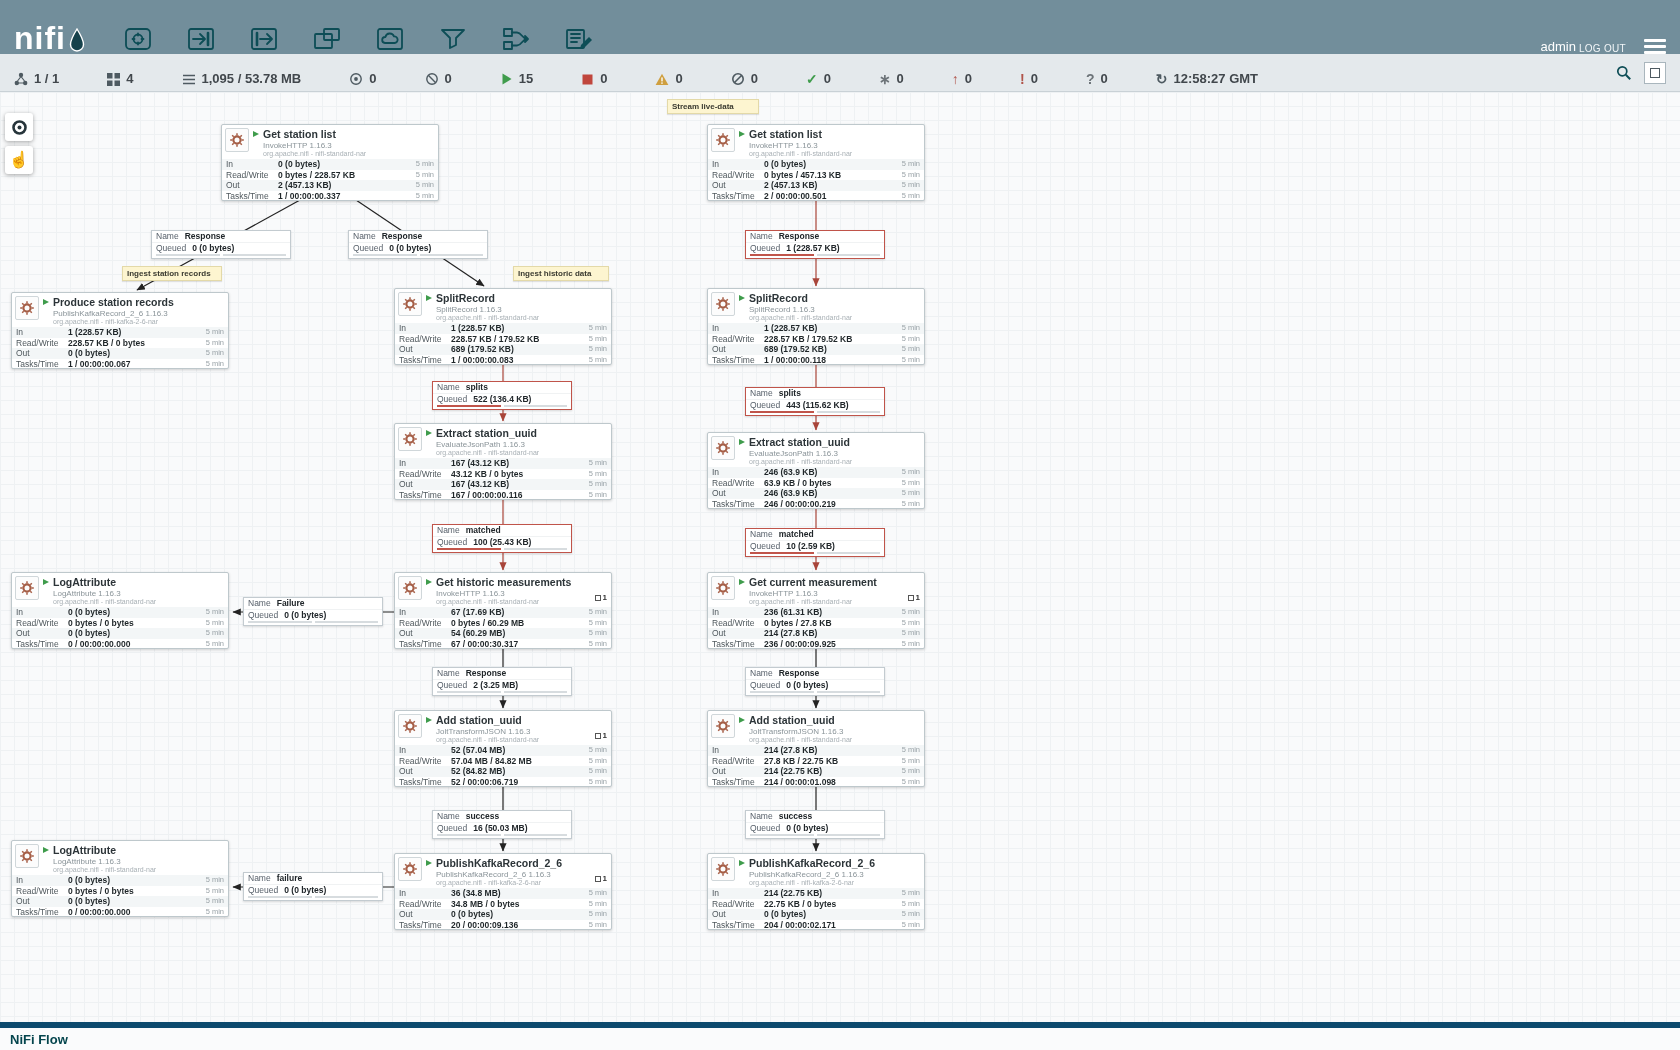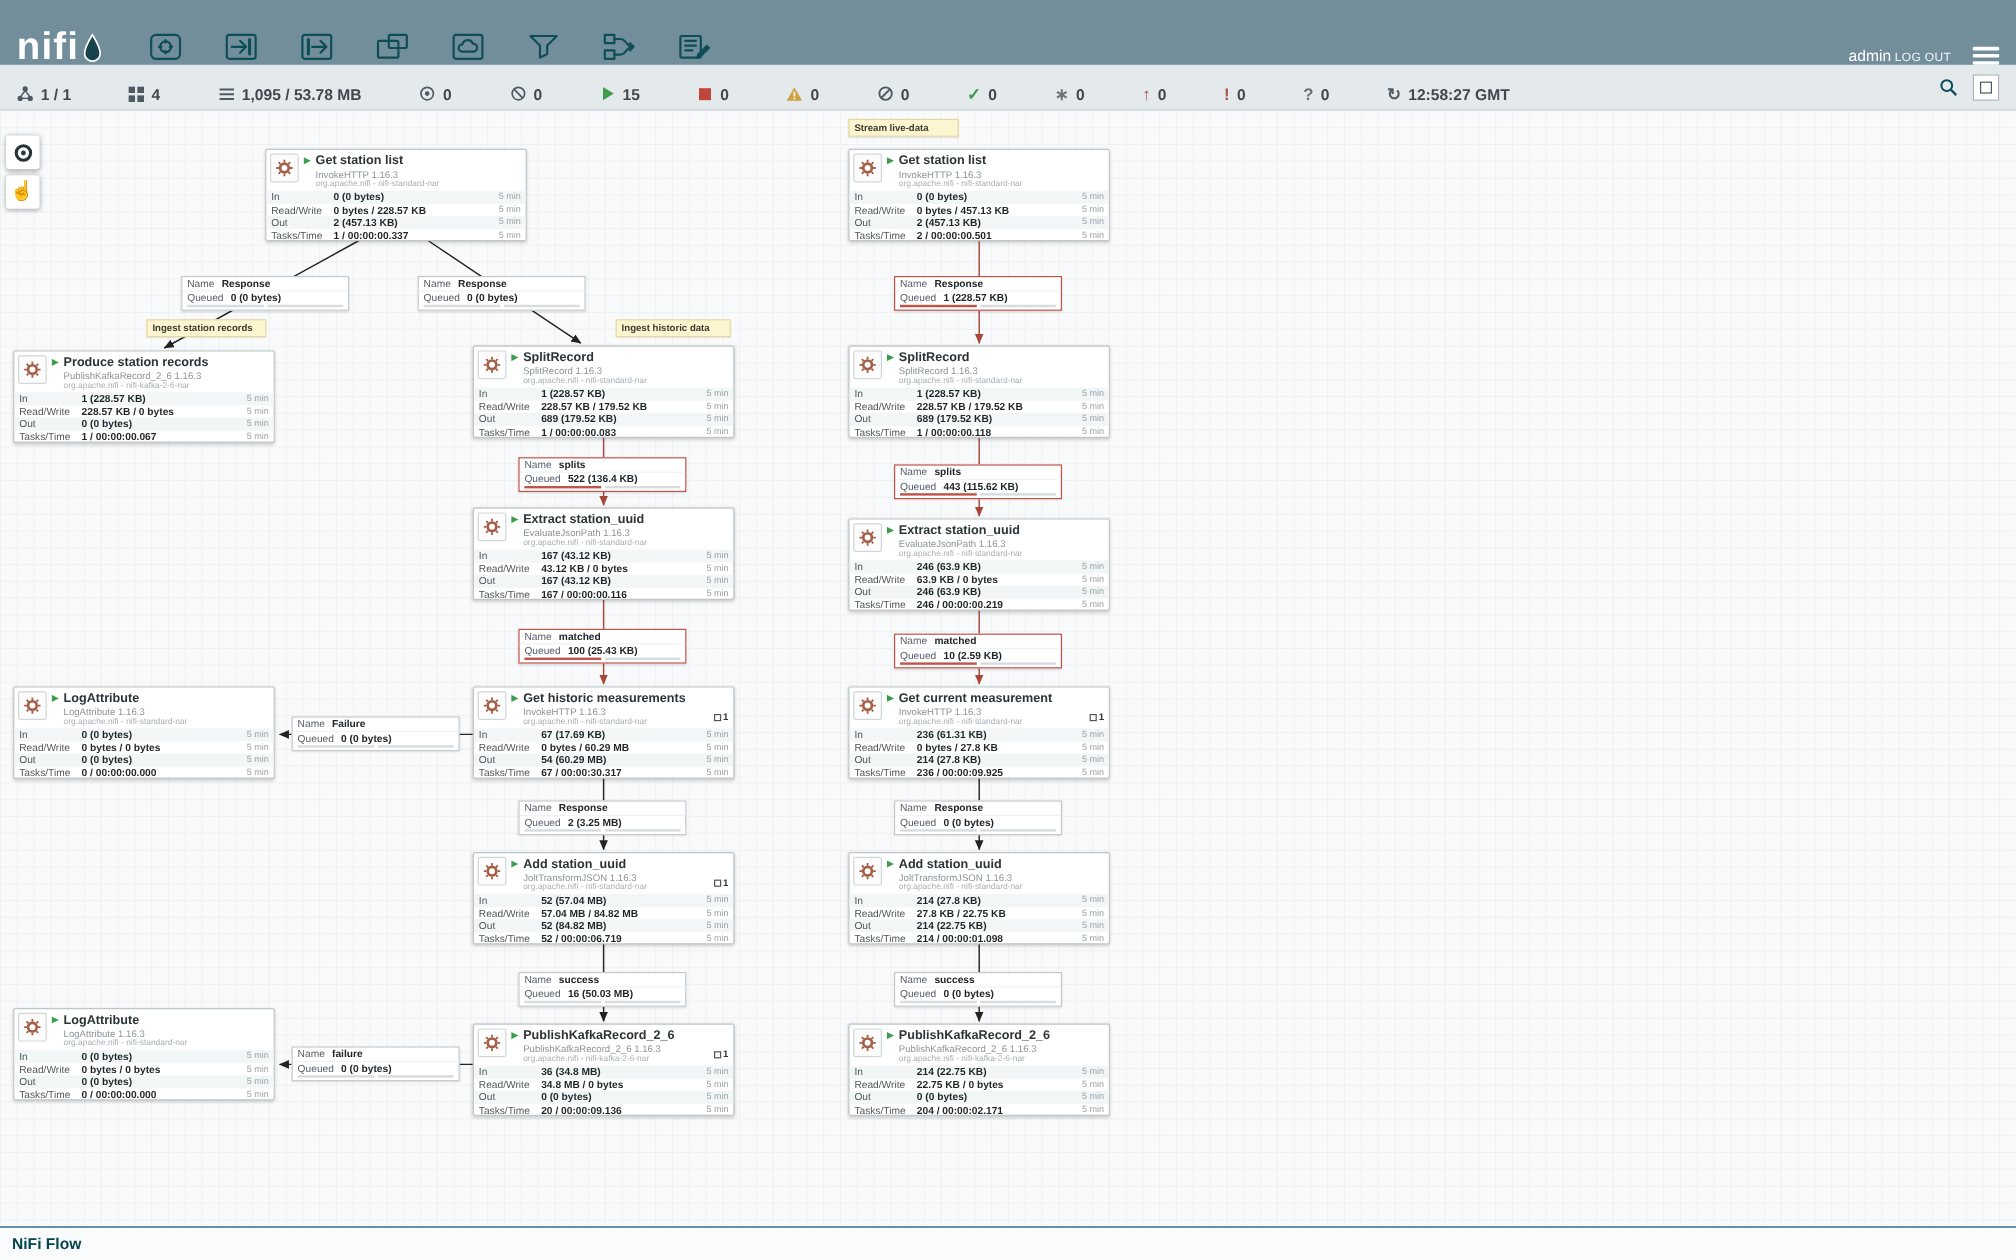--- a/index.html
+++ b/index.html
@@ -17,21 +17,21 @@
   .header-right { margin-left:auto; display:flex; align-items:center; gap:18px; }
   .user-box { display:flex; flex-direction:row; align-items:flex-end; gap:3px; }
   .user { color:#fff; font-size:13px; }
   .logout { color:#f2f6f8; font-size:10px; cursor:pointer; letter-spacing:.3px; }
   .hamburger { width:22px; display:flex; flex-direction:column; gap:3px; cursor:pointer; }
   .hamburger span { height:3px; background:#fff; border-radius:1px; }
 
   
   .statusbar { height:38px; background:#e4e9ec; border-bottom:1px solid #c9d1d6;
     display:flex; align-items:center; padding:0 14px; position:relative; z-index:29; }
-  .stat { display:flex; align-items:center; gap:6px; margin-right:48px;
+  .stat { display:flex; align-items:flex-end; gap:6px; margin-right:48px;
     font-size:13px; font-weight:600; color:#41474c; white-space:nowrap;margin-top:11px; }
   .stat .sicon { display:flex; align-items:center; }
   .stat .glyph { font-size:14px; font-weight:bold; line-height:1; }
   .status-right { margin-left:auto; display:flex; align-items:center; gap:12px; }
   .search-btn { cursor:pointer; display:flex; }
   .panel-btn { width:22px; height:22px; background:#fff; border:1px solid #a9b6bd;
     display:flex; align-items:center; justify-content:center; cursor:pointer; }
   .panel-btn i { width:10px; height:10px; border:1.5px solid #4e5a61; display:block; }
 
   
@@ -83,21 +83,21 @@
   .queue.alert .qseg:first-child { background:#c0544a; }
 
   
   .flow-label { position:absolute; background:#fdf5d0; border:1px solid #e3d9a8;
     font-size:8px; font-weight:bold; color:#3a3a30; padding:2px 4px; height:15px;
     line-height:10px; box-shadow:0 1px 1px rgba(0,0,0,.1); cursor:pointer;
     white-space:nowrap; z-index:2; }
 
   
   footer { position:absolute; bottom:0; left:0; width:1680px; height:28px;
-    background:rgba(250,251,252,.92); border-top:1px solid #0c4a6e;
+    background:rgba(250,251,252,.92); border-top:6px solid #0c4a6e;
     display:flex; align-items:center; padding:0 10px; z-index:20; }
   .crumb { color:#04454d; font-size:13px; font-weight:bold; }
 </style>
 </head>
 <body>
 
 <header>
   <div class="logo">
     <span class="logo-text">nifi</span>
     <svg width="18" height="26" viewBox="0 0 18 26">
@@ -323,21 +323,21 @@
     <svg width="17" height="17" viewBox="0 0 17 17">
       <circle cx="8.5" cy="8.5" r="6" fill="none" stroke="#27353b" stroke-width="2.6"></circle>
       <circle cx="8.5" cy="8.5" r="2" fill="#27353b"></circle>
     </svg>
   </div>
   <div class="side-btn" style="top:54px">
     <span class="hand-glyph">☝</span>
   </div>
 <div class="flow-label" style="left: 122px; top: 174px; width: 100px;">Ingest station records</div>
     <div class="flow-label" style="left: 513px; top: 174px; width: 96px;">Ingest historic data</div>
-    <div class="flow-label" style="left: 707px; top: 7px; width: 92px;">Stream live-data</div>
+    <div class="flow-label" style="left: 667px; top: 7px; width: 92px;">Stream live-data</div>
     <div class="queue" style="left: 151px; top: 138px;">
       <div class="qrow">
         <div class="qlabel">Name</div>
         <div class="qval">Response</div>
       </div>
       <div class="qrow">
         <div class="qlabel">Queued</div>
         <div class="qval">0 (0 bytes)</div>
       </div>
       <div class="qbar">

